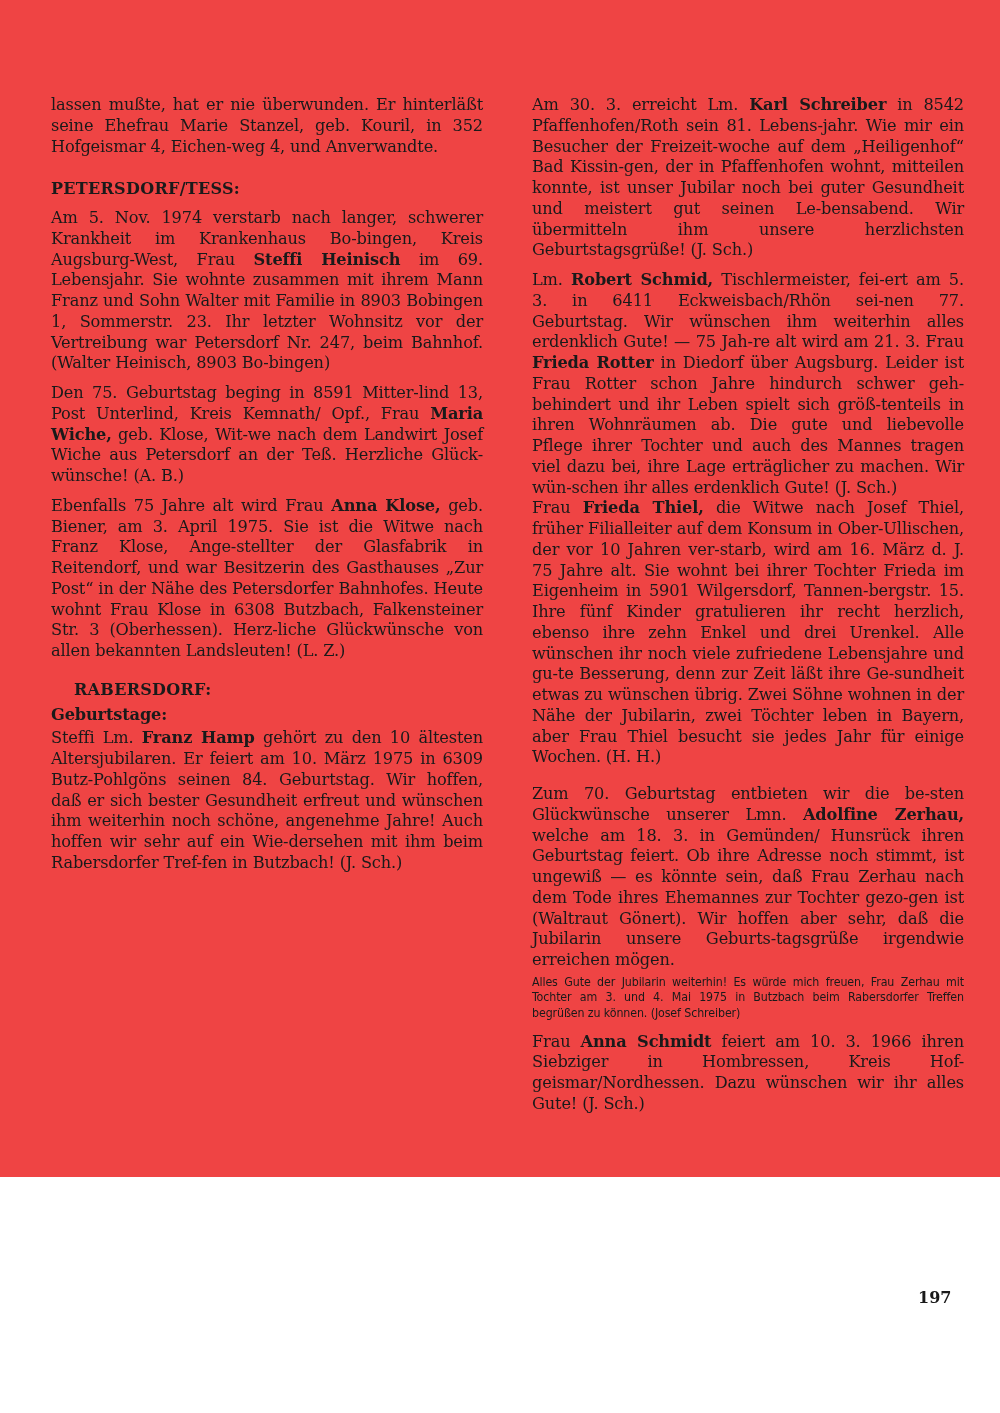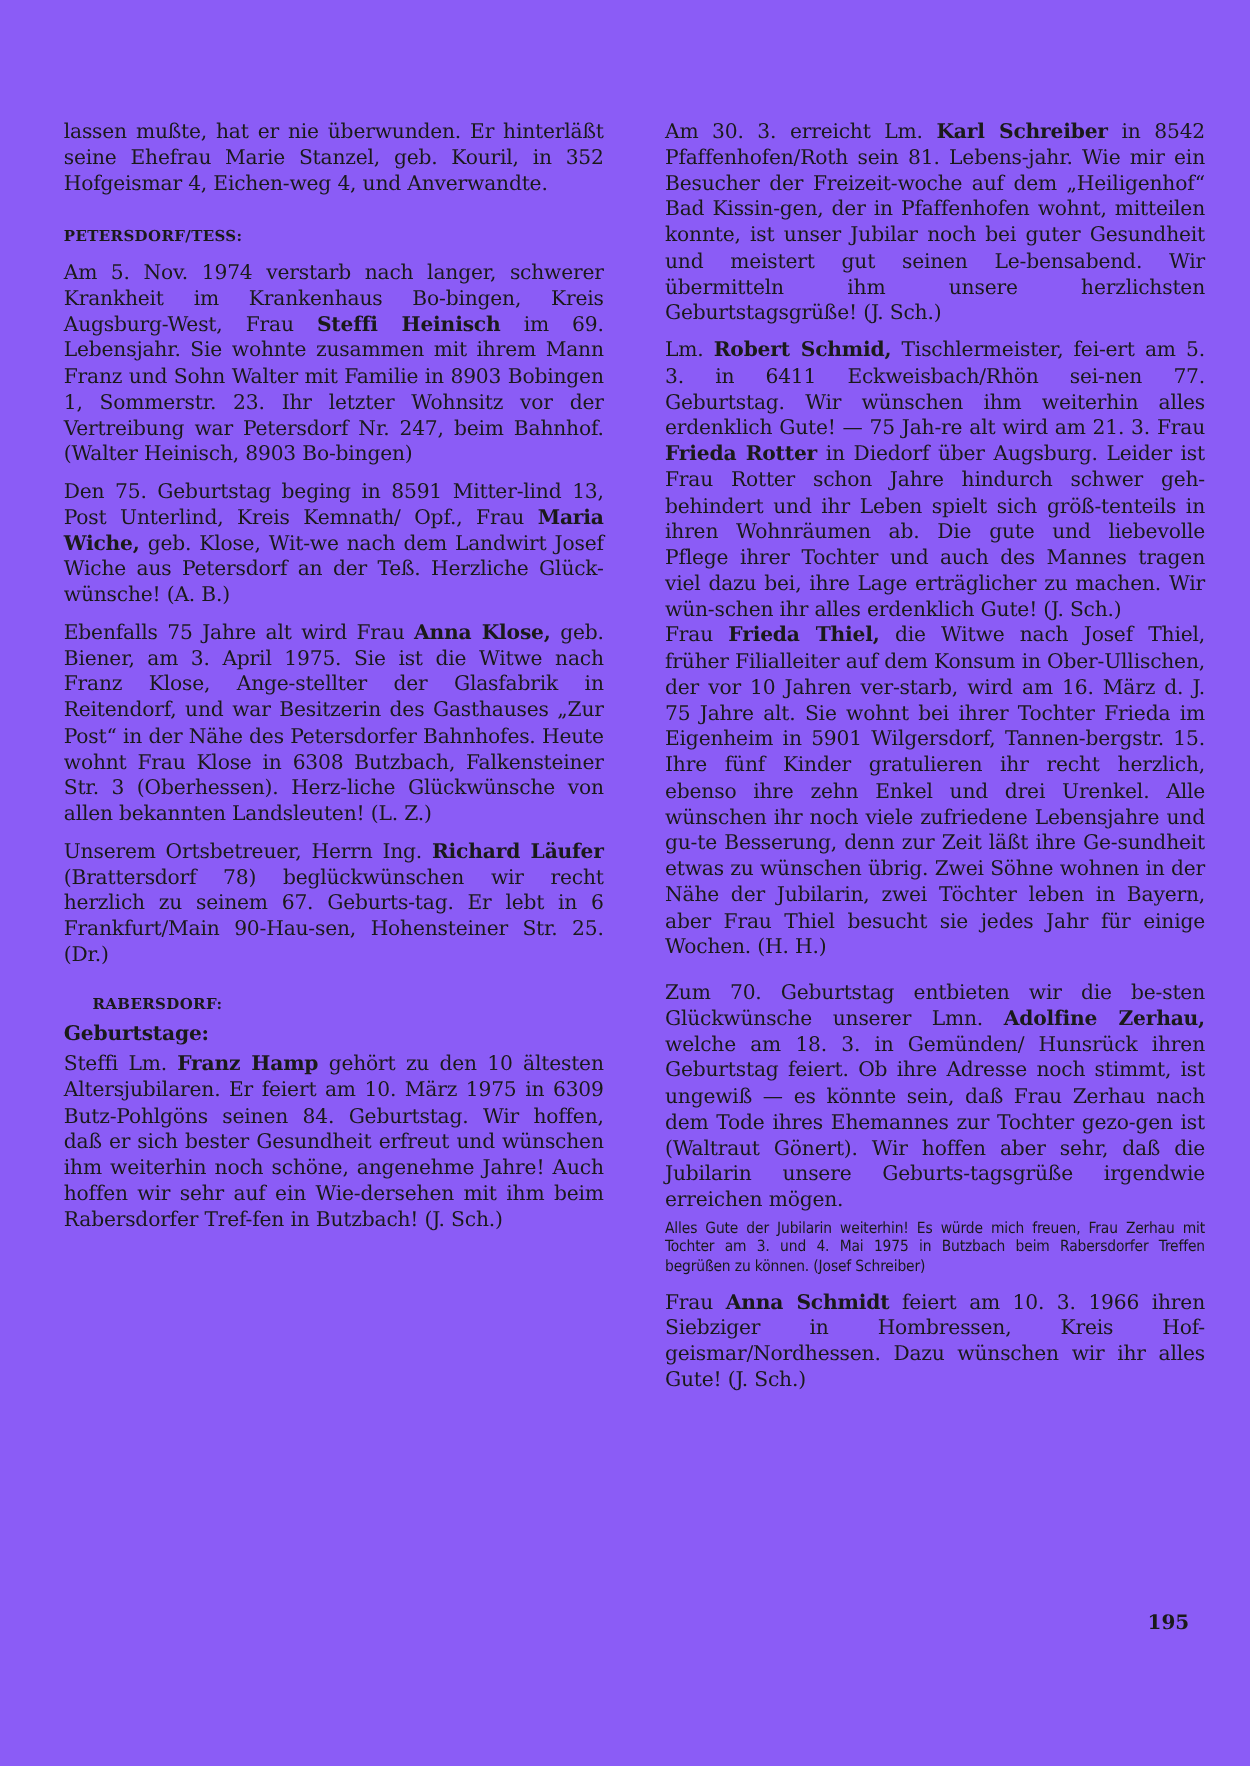--- a/index.html
+++ b/index.html
@@ -1,34 +1,34 @@
 <!DOCTYPE html>
 <html><head>
 <meta charset="utf-8">
 <style>
   html, body { margin: 0; padding: 0; background: #ffffff; }
   body { width: 1000px; height: 1413px; position: relative; overflow: hidden; }
   .page {
-    position: absolute; left: 0; top: 0; width: 1000px; height: 1413px;
-    background: #8b5cf6;
+    position: absolute; left: 0; top: 0; width: 1000px; height: 1177px;
+    background: #ef4444;
     font-family: "DejaVu Serif", "Liberation Serif", serif;
     color: #1a1a1a;
   }
   .col {
     position: absolute; top: 95px; width: 432px;
     font-size: 16.2px; line-height: 20.75px;
     text-align: justify; hyphens: manual;
     letter-spacing: -0.15px;
   }
   .col-left { left: 51px; }
   .col-right { left: 532px; }
   .para { margin: 0 0 9px 0; }
   .para.tight { margin-bottom: 0; }
   .section-heading {
-    font-weight: bold; font-size: 12px; letter-spacing: 0.3px;
+    font-weight: bold; font-size: 16px; letter-spacing: 0.3px;
     margin: 22px 0 8px 0;
   }
   .sub-heading { font-weight: bold; margin: 0 0 3px 0; }
   .section-heading.first-rab { margin-top: 4px; margin-bottom: 4px; }
   b { font-weight: bold; }
   .small-note {
     font-family: "DejaVu Sans Condensed", "DejaVu Sans", sans-serif;
     font-size: 12.3px; line-height: 15.6px; letter-spacing: -0.1px;
     margin: 0 0 10px 0; text-align: justify;
   }
@@ -46,21 +46,20 @@
     <p class="para">lassen mußte, hat er nie überwunden. Er hinterläßt seine Ehefrau Marie Stanzel, geb. Kouril, in 352 Hofgeismar 4, Eichen-weg 4, und Anverwandte.</p>
 
     <div class="section-heading">PETERSDORF/TESS:</div>
 
     <p class="para"><span>Am 5. Nov. 1974 verstarb nach langer, schwerer Krankheit im Krankenhaus Bo-bingen, Kreis Augsburg-West, Frau </span><b>Steffi Heinisch</b><span> im 69. Lebensjahr. Sie wohnte zusammen mit ihrem Mann Franz und Sohn Walter mit Familie in 8903 Bobingen 1, Sommerstr. 23. Ihr letzter Wohnsitz vor der Vertreibung war Petersdorf Nr. 247, beim Bahnhof. (Walter Heinisch, 8903 Bo-bingen)</span></p>
 
     <p class="para"><span>Den 75. Geburtstag beging in 8591 Mitter-lind 13, Post Unterlind, Kreis Kemnath/ Opf., Frau </span><b>Maria Wiche,</b><span> geb. Klose, Wit-we nach dem Landwirt Josef Wiche aus Petersdorf an der Teß. Herzliche Glück-wünsche! (A. B.)</span></p>
 
     <p class="para"><span>Ebenfalls 75 Jahre alt wird Frau </span><b>Anna Klose,</b><span> geb. Biener, am 3. April 1975. Sie ist die Witwe nach Franz Klose, Ange-stellter der Glasfabrik in Reitendorf, und war Besitzerin des Gasthauses „Zur Post“ in der Nähe des Petersdorfer Bahnhofes. Heute wohnt Frau Klose in 6308 Butzbach, Falkensteiner Str. 3 (Oberhessen). Herz-liche Glückwünsche von allen bekannten Landsleuten! (L. Z.)</span></p>
 
-    <p class="para"><span>Unserem Ortsbetreuer, Herrn Ing. </span><b>Richard Läufer</b><span> (Brattersdorf 78) beglückwünschen wir recht herzlich zu seinem 67. Geburts-tag. Er lebt in 6 Frankfurt/Main 90-Hau-sen, Hohensteiner Str. 25. (Dr.)</span></p>
 
 
     <div class="section-heading first-rab" style="margin-top:18px;margin-left:23px;">RABERSDORF:</div>
     <div class="sub-heading">Geburtstage:</div>
 
     <p class="para"><span>Steffi Lm. </span><b>Franz Hamp</b><span> gehört zu den 10 ältesten Altersjubilaren. Er feiert am 10. März 1975 in 6309 Butz-Pohlgöns seinen 84. Geburtstag. Wir hoffen, daß er sich bester Gesundheit erfreut und wünschen ihm weiterhin noch schöne, angenehme Jahre! Auch hoffen wir sehr auf ein Wie-dersehen mit ihm beim Rabersdorfer Tref-fen in Butzbach! (J. Sch.)</span></p>
   </div>
 
   <div class="col col-right">
     <p class="para"><span>Am 30. 3. erreicht Lm. </span><b>Karl Schreiber</b><span> in 8542 Pfaffenhofen/Roth sein 81. Lebens-jahr. Wie mir ein Besucher der Freizeit-woche auf dem „Heiligenhof“ Bad Kissin-gen, der in Pfaffenhofen wohnt, mitteilen konnte, ist unser Jubilar noch bei guter Gesundheit und meistert gut seinen Le-bensabend. Wir übermitteln ihm unsere herzlichsten Geburtstagsgrüße! (J. Sch.)</span></p>
@@ -69,14 +68,14 @@
 
     <p class="para" style="margin-bottom:16px;"><span>Frau </span><b>Frieda Thiel,</b><span> die Witwe nach Josef Thiel, früher Filialleiter auf dem Konsum in Ober-Ullischen, der vor 10 Jahren ver-starb, wird am 16. März d. J. 75 Jahre alt. Sie wohnt bei ihrer Tochter Frieda im Eigenheim in 5901 Wilgersdorf, Tannen-bergstr. 15. Ihre fünf Kinder gratulieren ihr recht herzlich, ebenso ihre zehn Enkel und drei Urenkel. Alle wünschen ihr noch viele zufriedene Lebensjahre und gu-te Besserung, denn zur Zeit läßt ihre Ge-sundheit etwas zu wünschen übrig. Zwei Söhne wohnen in der Nähe der Jubilarin, zwei Töchter leben in Bayern, aber Frau Thiel besucht sie jedes Jahr für einige Wochen. (H. H.)</span></p>
 
     <p class="para" style="margin-bottom:4px;"><span>Zum 70. Geburtstag entbieten wir die be-sten Glückwünsche unserer Lmn. </span><b>Adolfine Zerhau,</b><span> welche am 18. 3. in Gemünden/ Hunsrück ihren Geburtstag feiert. Ob ihre Adresse noch stimmt, ist ungewiß — es könnte sein, daß Frau Zerhau nach dem Tode ihres Ehemannes zur Tochter gezo-gen ist (Waltraut Gönert). Wir hoffen aber sehr, daß die Jubilarin unsere Geburts-tagsgrüße irgendwie erreichen mögen.</span></p>
 
     <p class="small-note">Alles Gute der Jubilarin weiterhin! Es würde mich freuen, Frau Zerhau mit Tochter am 3. und 4. Mai 1975 in Butzbach beim Rabersdorfer Treffen begrüßen zu können. (Josef Schreiber)</p>
 
     <p class="para"><span>Frau </span><b>Anna Schmidt</b><span> feiert am 10. 3. 1966 ihren Siebziger in Hombressen, Kreis Hof-geismar/Nordhessen. Dazu wünschen wir ihr alles Gute! (J. Sch.)</span></p>
   </div>
 
-  <div class="page-number">195</div>
+  <div class="page-number">197</div>
 </div>
 
 </body></html>

